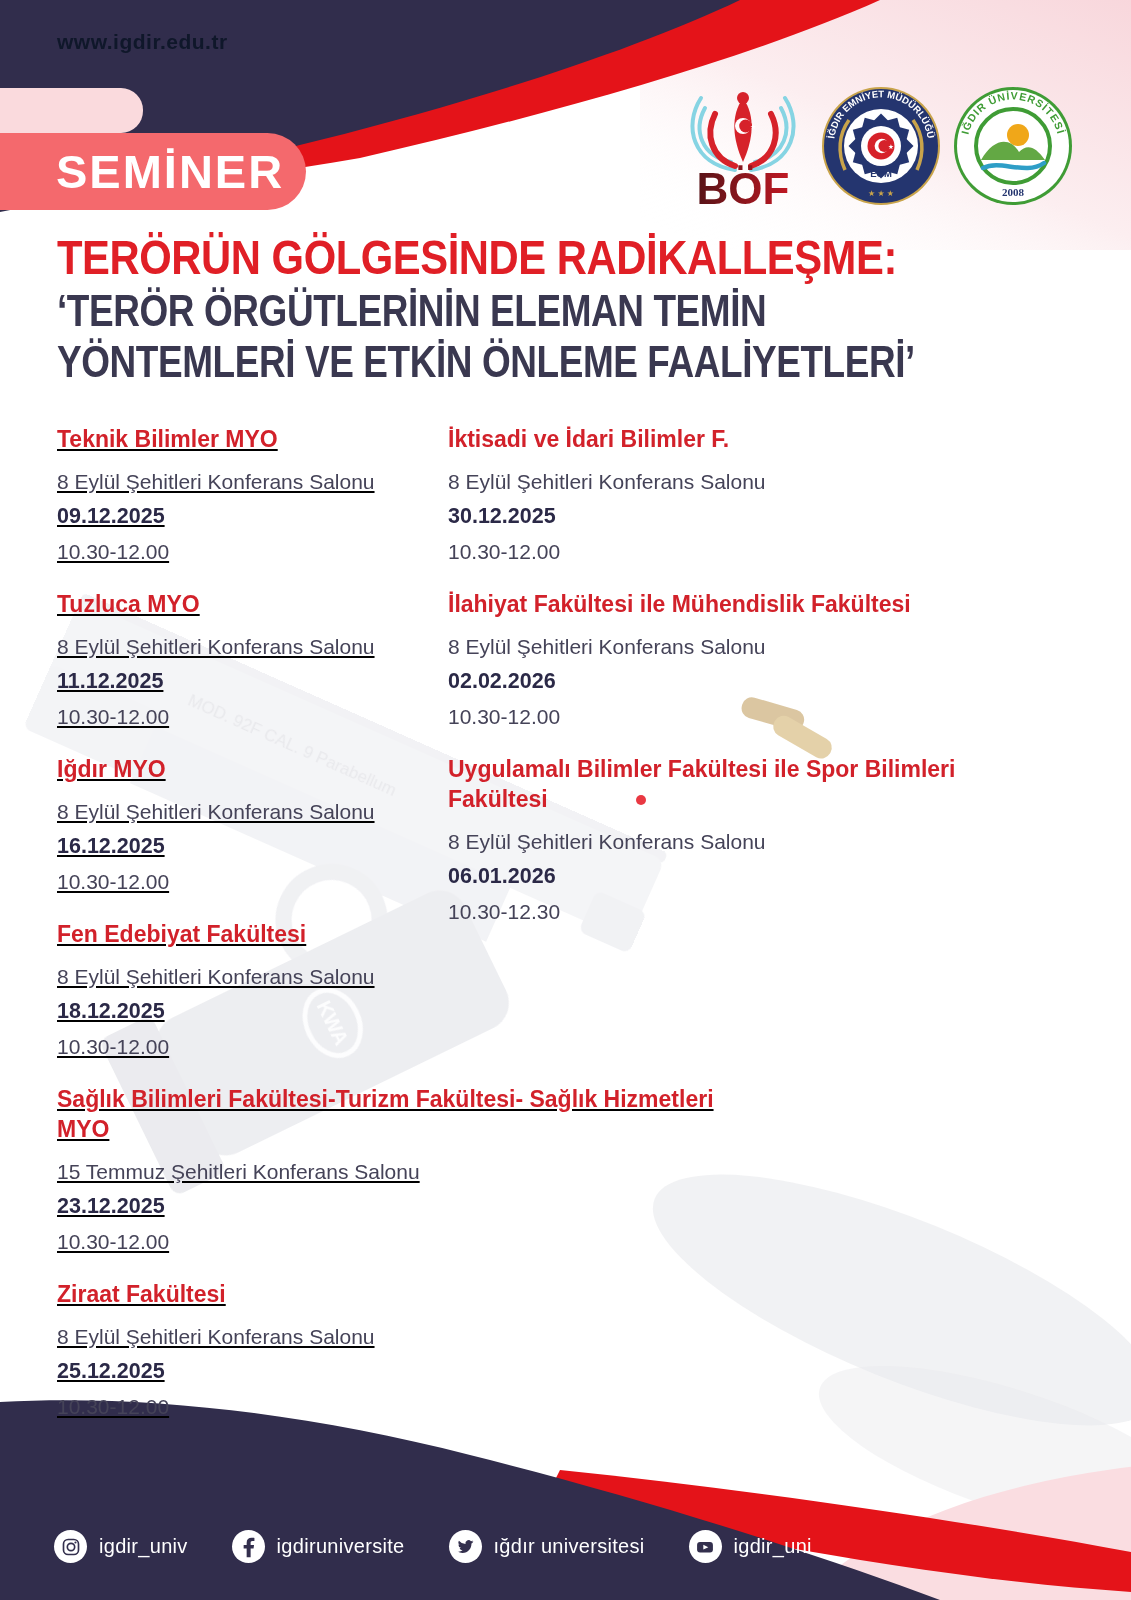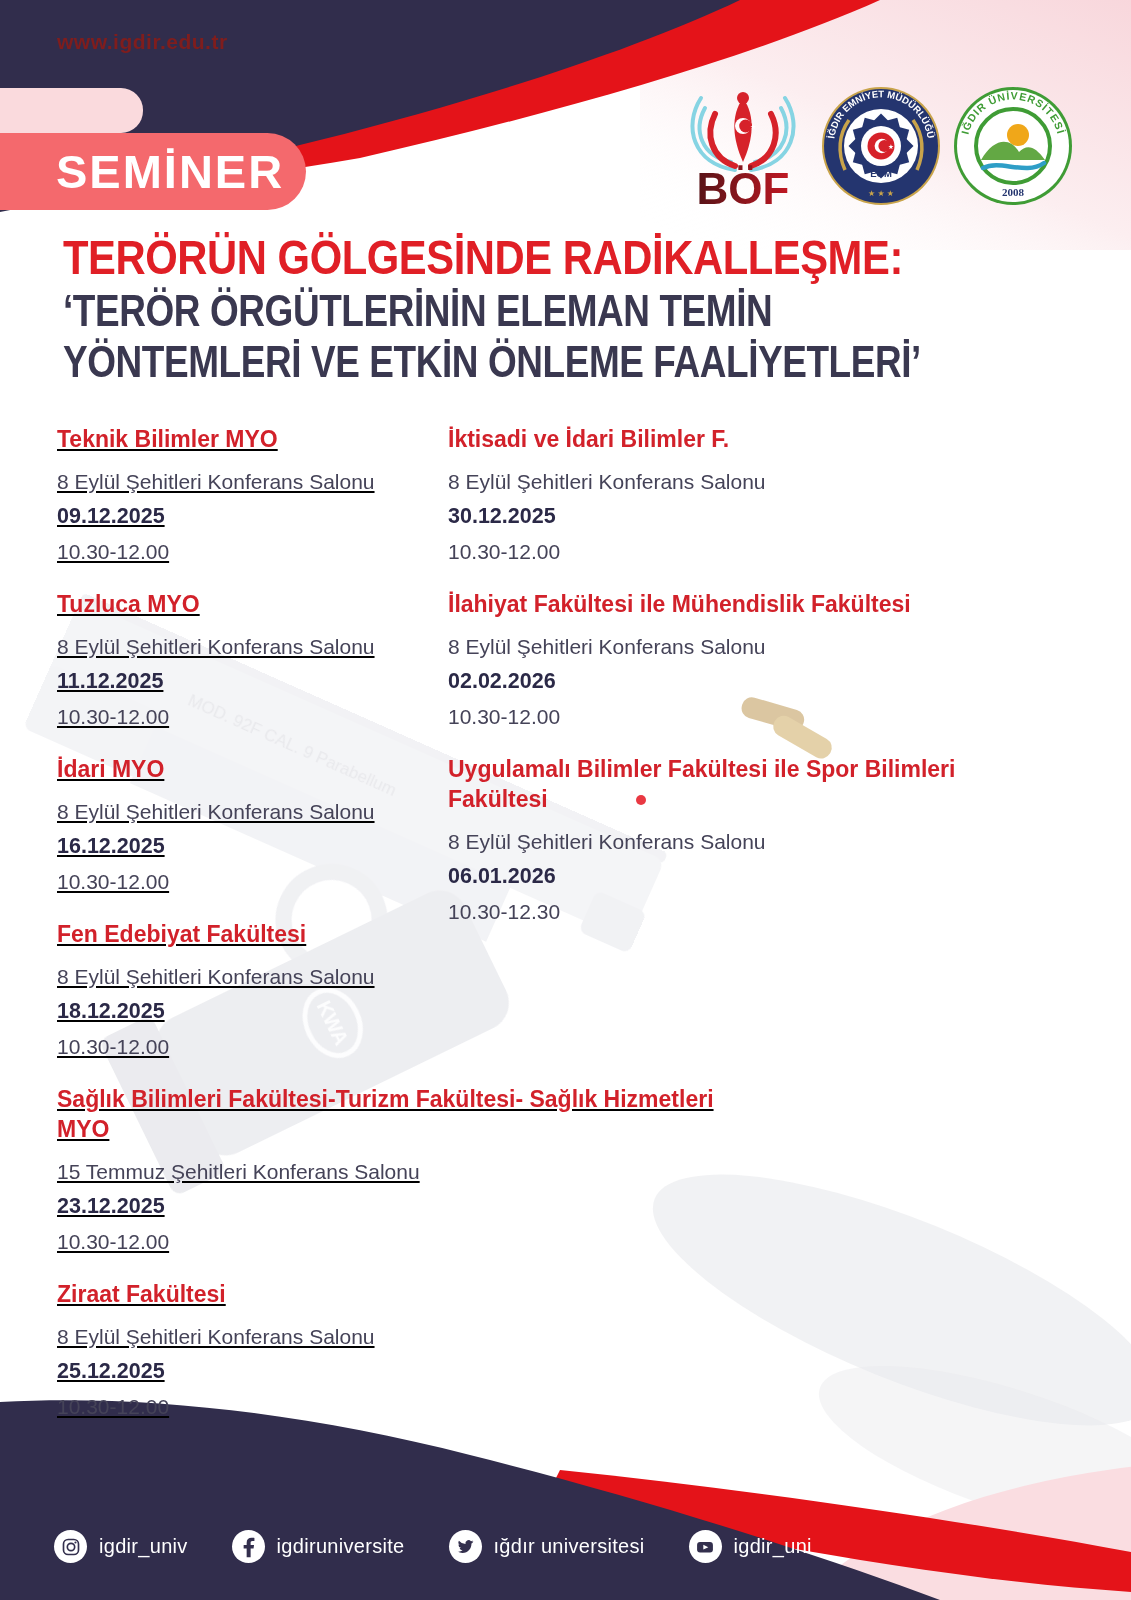--- a/index.html
+++ b/index.html
@@ -1,30 +1,30 @@
 <!DOCTYPE html>
 <html><head>
 <meta charset="utf-8">
 <style>
   html,body{margin:0;padding:0;background:#e9e9ee;}
   .page{position:relative;width:1131px;height:1600px;margin:0 auto;background:#ffffff;overflow:hidden;
         font-family:"Liberation Sans",sans-serif;}
   .abs{position:absolute;}
   #bg{position:absolute;left:0;top:0;width:1131px;height:1600px;}
 
-  .site-url{left:57px;top:30px;color:#7f1d1d;font-size:21px;font-weight:700;letter-spacing:.5px;}
+  .site-url{left:57px;top:30px;color:#0f172a;font-size:21px;font-weight:700;letter-spacing:.5px;}
 
   .chip-pink{left:0;top:88px;width:143px;height:45px;background:#fadadd;border-radius:0 22px 22px 0;}
   .chip-badge{left:0;top:133px;width:306px;height:77px;background:#f4696d;border-radius:0 39px 39px 0;
               display:flex;align-items:center;padding-left:56px;box-sizing:border-box;}
   .chip-badge span{color:#ffffff;font-size:47px;font-weight:700;letter-spacing:2px;}
 
   .logos{left:676px;top:80px;width:420px;height:132px;display:flex;gap:10px;align-items:center;}
 
-  .title-block{left:63px;top:231px;width:1020px;}
+  .title-block{left:57px;top:231px;width:1020px;}
   .t-line{display:block;transform-origin:left top;white-space:nowrap;}
   .t-red{color:#e01f26;font-size:48px;font-weight:700;line-height:54px;transform:scaleX(.87);letter-spacing:-.5px;}
   .t-navy{color:#3a3850;font-size:44px;font-weight:700;line-height:51px;transform:scaleX(.84);letter-spacing:-.5px;}
 
   .col{position:absolute;top:424px;}
   .col-left{left:57px;width:715px;text-decoration:underline;}
   .col-right{left:448px;width:560px;}
   .entry{margin:0 0 20px 0;}
   .entry .fac{font-size:23px;font-weight:700;color:#d2212a;line-height:30px;margin:0 0 10px 0;}
   .entry .line{font-size:21px;line-height:35px;color:#454358;}
@@ -171,21 +171,21 @@
       <div class="line date">09.12.2025</div>
       <div class="line">10.30-12.00</div>
     </div>
     <div class="entry">
       <div class="fac">Tuzluca MYO</div>
       <div class="line">8 Eylül Şehitleri Konferans Salonu</div>
       <div class="line date">11.12.2025</div>
       <div class="line">10.30-12.00</div>
     </div>
     <div class="entry">
-      <div class="fac">İdari MYO</div>
+      <div class="fac">Iğdır MYO</div>
       <div class="line">8 Eylül Şehitleri Konferans Salonu</div>
       <div class="line date">16.12.2025</div>
       <div class="line">10.30-12.00</div>
     </div>
     <div class="entry">
       <div class="fac">Fen Edebiyat Fakültesi</div>
       <div class="line">8 Eylül Şehitleri Konferans Salonu</div>
       <div class="line date">18.12.2025</div>
       <div class="line">10.30-12.00</div>
     </div>

